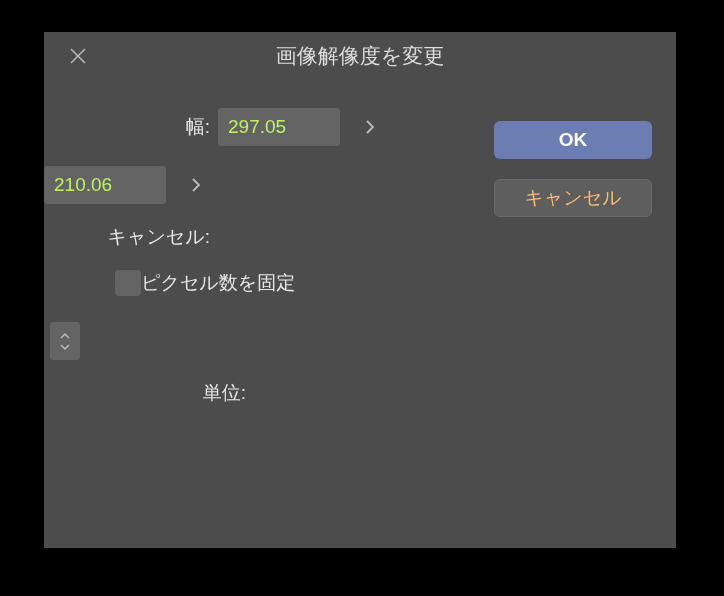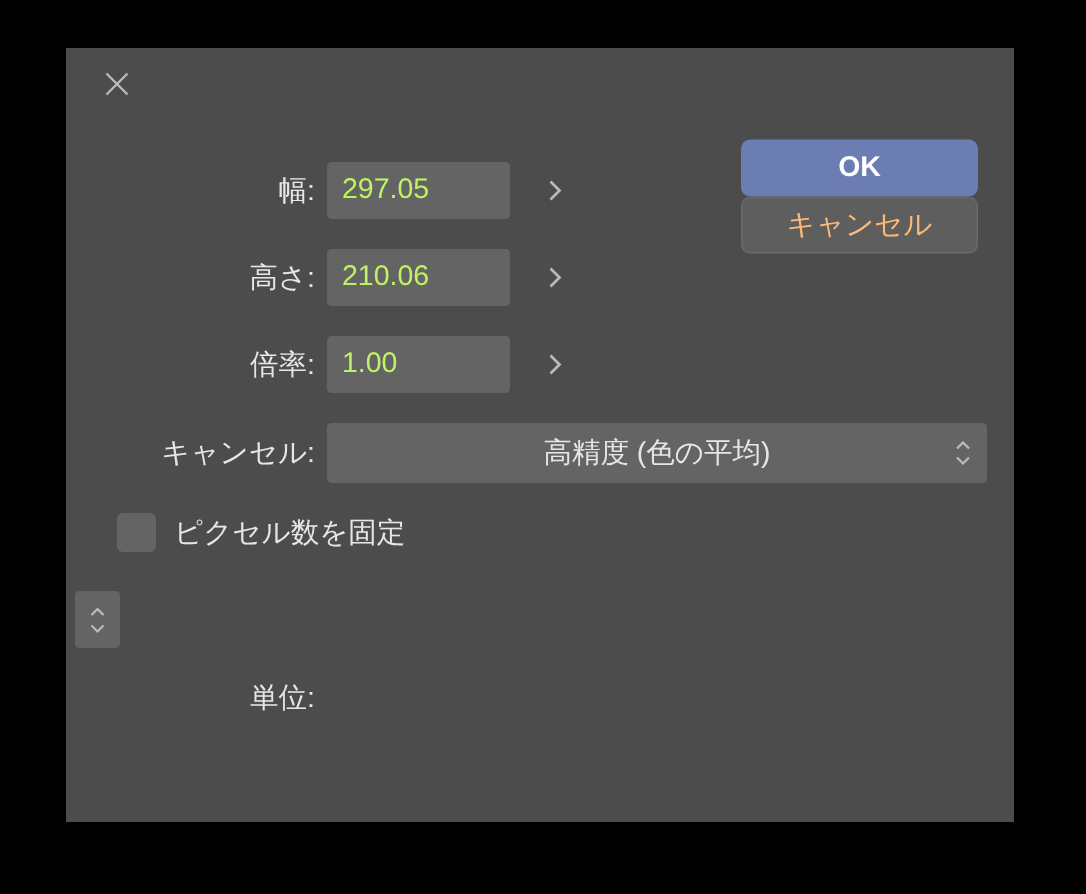--- a/index.html
+++ b/index.html
@@ -96,24 +96,25 @@
     color: #fff;
     font-weight: 600;
   }
   .btn-secondary {
     background: #5e5e5e;
     color: #fdba74;
     border: 1px solid #6a6a6a;
   }
   .right-btns {
     position: absolute;
-    top: 61px;
+    top: 89px;
     right: 24px;
     display:flex;
     flex-direction:column;
+    gap: 20px;
   }
   .fullwidth-dropdown {
     position: relative;
     flex: 0 0 auto;
     width: 440px;
     height: 40px;
     background: #646464;
     border-radius: 3px;
     display:flex;
     align-items:center;
@@ -127,22 +128,21 @@
     top:0;
     height:100%;
     display:flex;
     flex-direction:column;
     justify-content:center;
     gap:2px;
   }
   .checkbox-row {
     display:flex;
     align-items:center;
-    gap:12px;
-    margin-left: 34px;
+    margin-left: 71px;
     margin-bottom: 26px;
   }
   .checkbox {
     width:26px;
     height:26px;
     background:#646464;
     border-radius:4px;
     cursor:pointer;
   }
   .stepper {
@@ -167,20 +167,21 @@
 
 <div class="dialog">
 
   <div class="title-bar">
     <div class="close-icon">
       <svg width="16" height="16" viewBox="0 0 16 16">
         <line x1="1" y1="1" x2="15" y2="15" stroke="#bbb" stroke-width="1.5"></line>
         <line x1="15" y1="1" x2="1" y2="15" stroke="#bbb" stroke-width="1.5"></line>
       </svg>
     </div>
+    <span>画像解像度を変更</span>
   </div>
 
   <div class="right-btns">
     <div class="btn btn-primary">
       <span>OK</span>
     </div>
     <div class="btn btn-secondary">
       <span>キャンセル</span>
     </div>
   </div>
@@ -191,68 +192,47 @@
       <div class="lbl">幅:</div>
       <input class="input-box" value="297.05" style="">
       <div class="chevron-area">
         <svg width="10" height="16" viewBox="0 0 10 16">
             <polyline points="2,2 8,8 2,14" fill="none" stroke="#bbb" stroke-width="1.8"></polyline>
           </svg>
       </div>
     </div>
 
     <div class="row">
-      <div class="lbl">高さ:</div>
       <input class="input-box" value="210.06" style="">
       <div class="chevron-area">
         <svg width="10" height="16" viewBox="0 0 10 16">
             <polyline points="2,2 8,8 2,14" fill="none" stroke="#bbb" stroke-width="1.8"></polyline>
           </svg>
       </div>
     </div>
 
-    <div class="row">
-      <div class="lbl">倍率:</div>
-      <input class="input-box" value="1.00" style="">
-      <div class="chevron-area">
-        <svg width="10" height="16" viewBox="0 0 10 16">
-            <polyline points="2,2 8,8 2,14" fill="none" stroke="#bbb" stroke-width="1.8"></polyline>
-          </svg>
-      </div>
-    </div>
 
     <div class="row">
       <div class="lbl">キャンセル:</div>
-      <div class="fullwidth-dropdown">
-        <span>高精度 (色の平均)</span>
-        <div class="dropdown-arrows">
-          <svg class="arrow-up" width="12" height="8" viewBox="0 0 12 8">
-              <polyline points="2,6 6,2 10,6" fill="none" stroke="#bbb" stroke-width="1.5"></polyline>
-            </svg>
-          <svg class="arrow-down" width="12" height="8" viewBox="0 0 12 8">
-              <polyline points="2,2 6,6 10,2" fill="none" stroke="#bbb" stroke-width="1.5"></polyline>
-            </svg>
-        </div>
-      </div>
     </div>
 
     <div class="checkbox-row">
       <div class="checkbox"></div>
       <span>ピクセル数を固定</span>
     </div>
 
     <div class="row">
       <div class="stepper">
         <svg class="arrow-up" width="12" height="8" viewBox="0 0 12 8">
             <polyline points="2,6 6,2 10,6" fill="none" stroke="#bbb" stroke-width="1.5"></polyline>
           </svg>
         <svg class="arrow-down" width="12" height="8" viewBox="0 0 12 8">
             <polyline points="2,2 6,6 10,2" fill="none" stroke="#bbb" stroke-width="1.5"></polyline>
           </svg>
       </div>
     </div>
 
-    <div class="row" style="margin-bottom:0;">
+    <div class="row" style="margin-bottom:0;padding-left:36px;">
       <div class="lbl">単位:</div>
     </div>
 
   </div>
 </div>
 
 </body></html>

